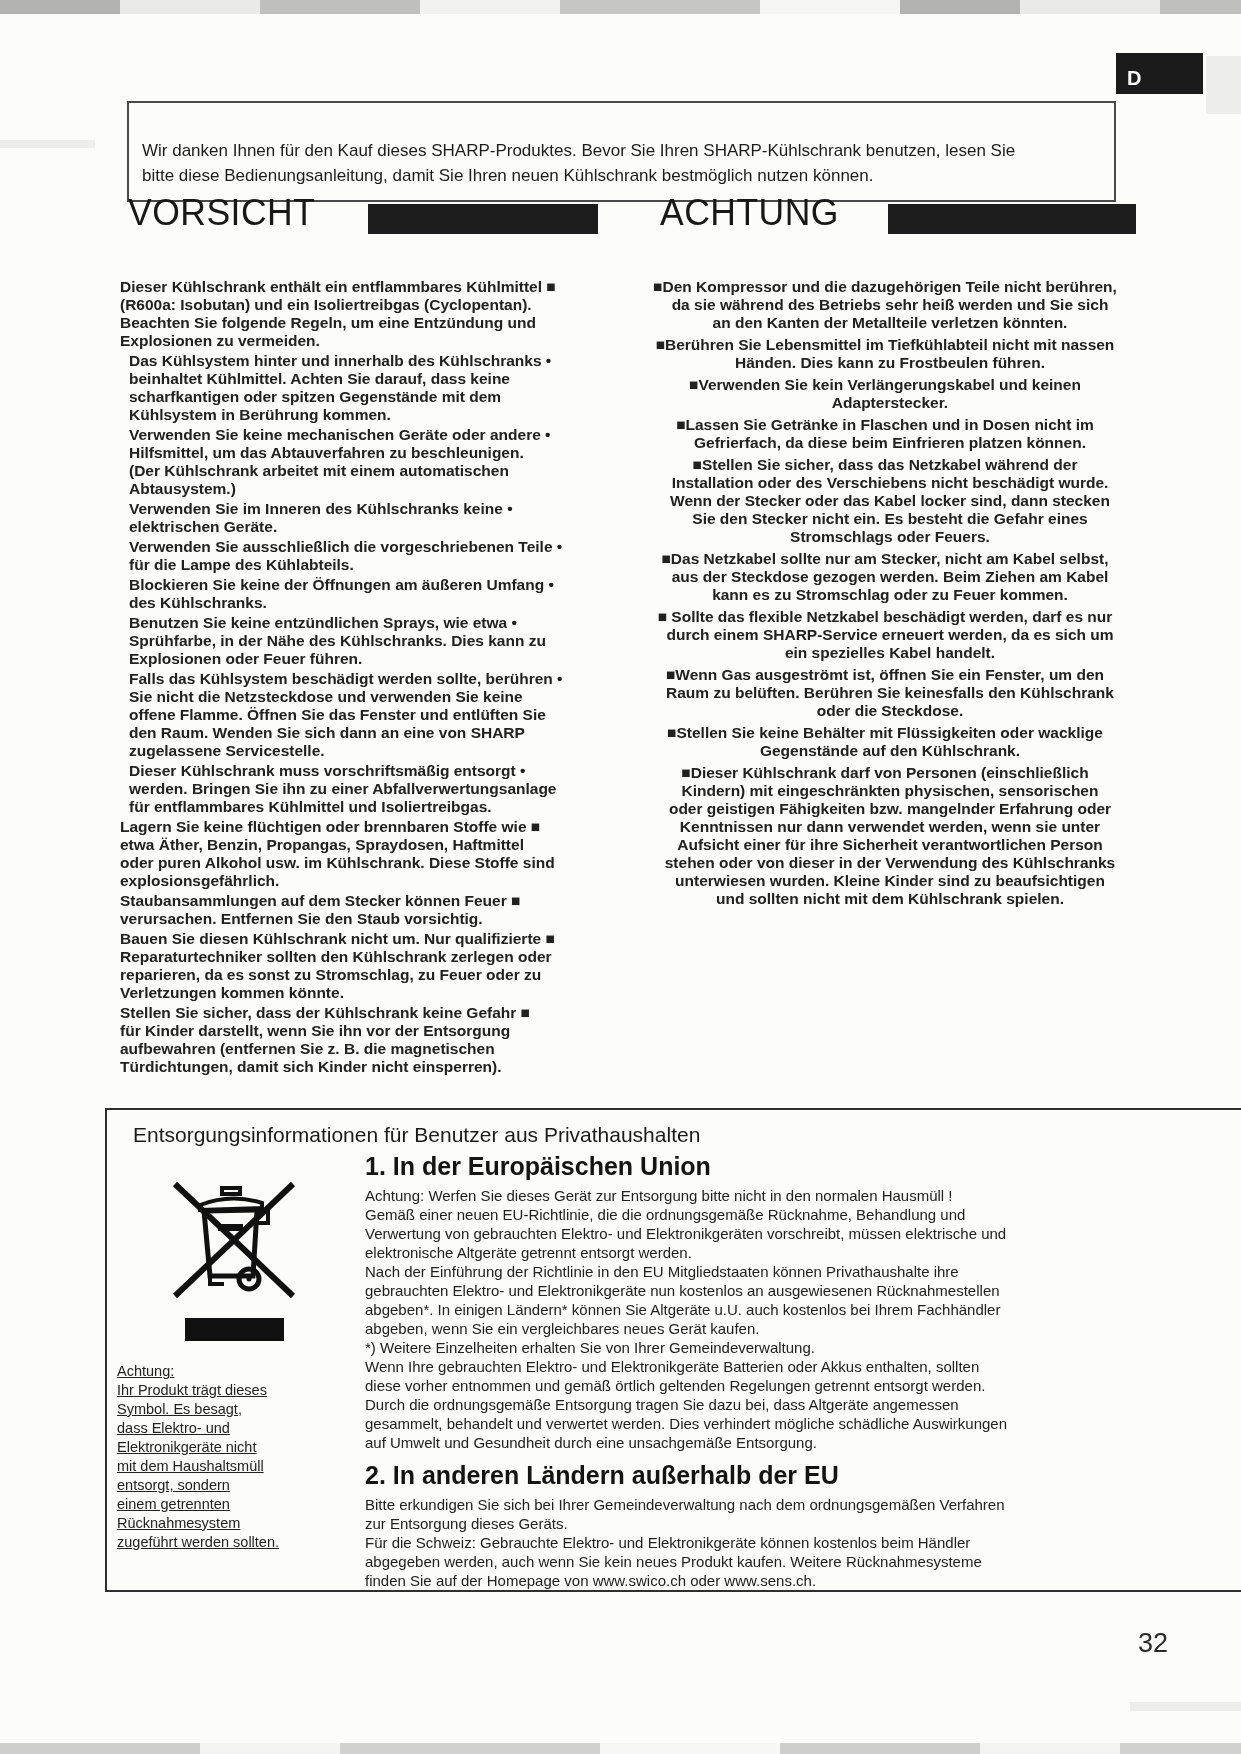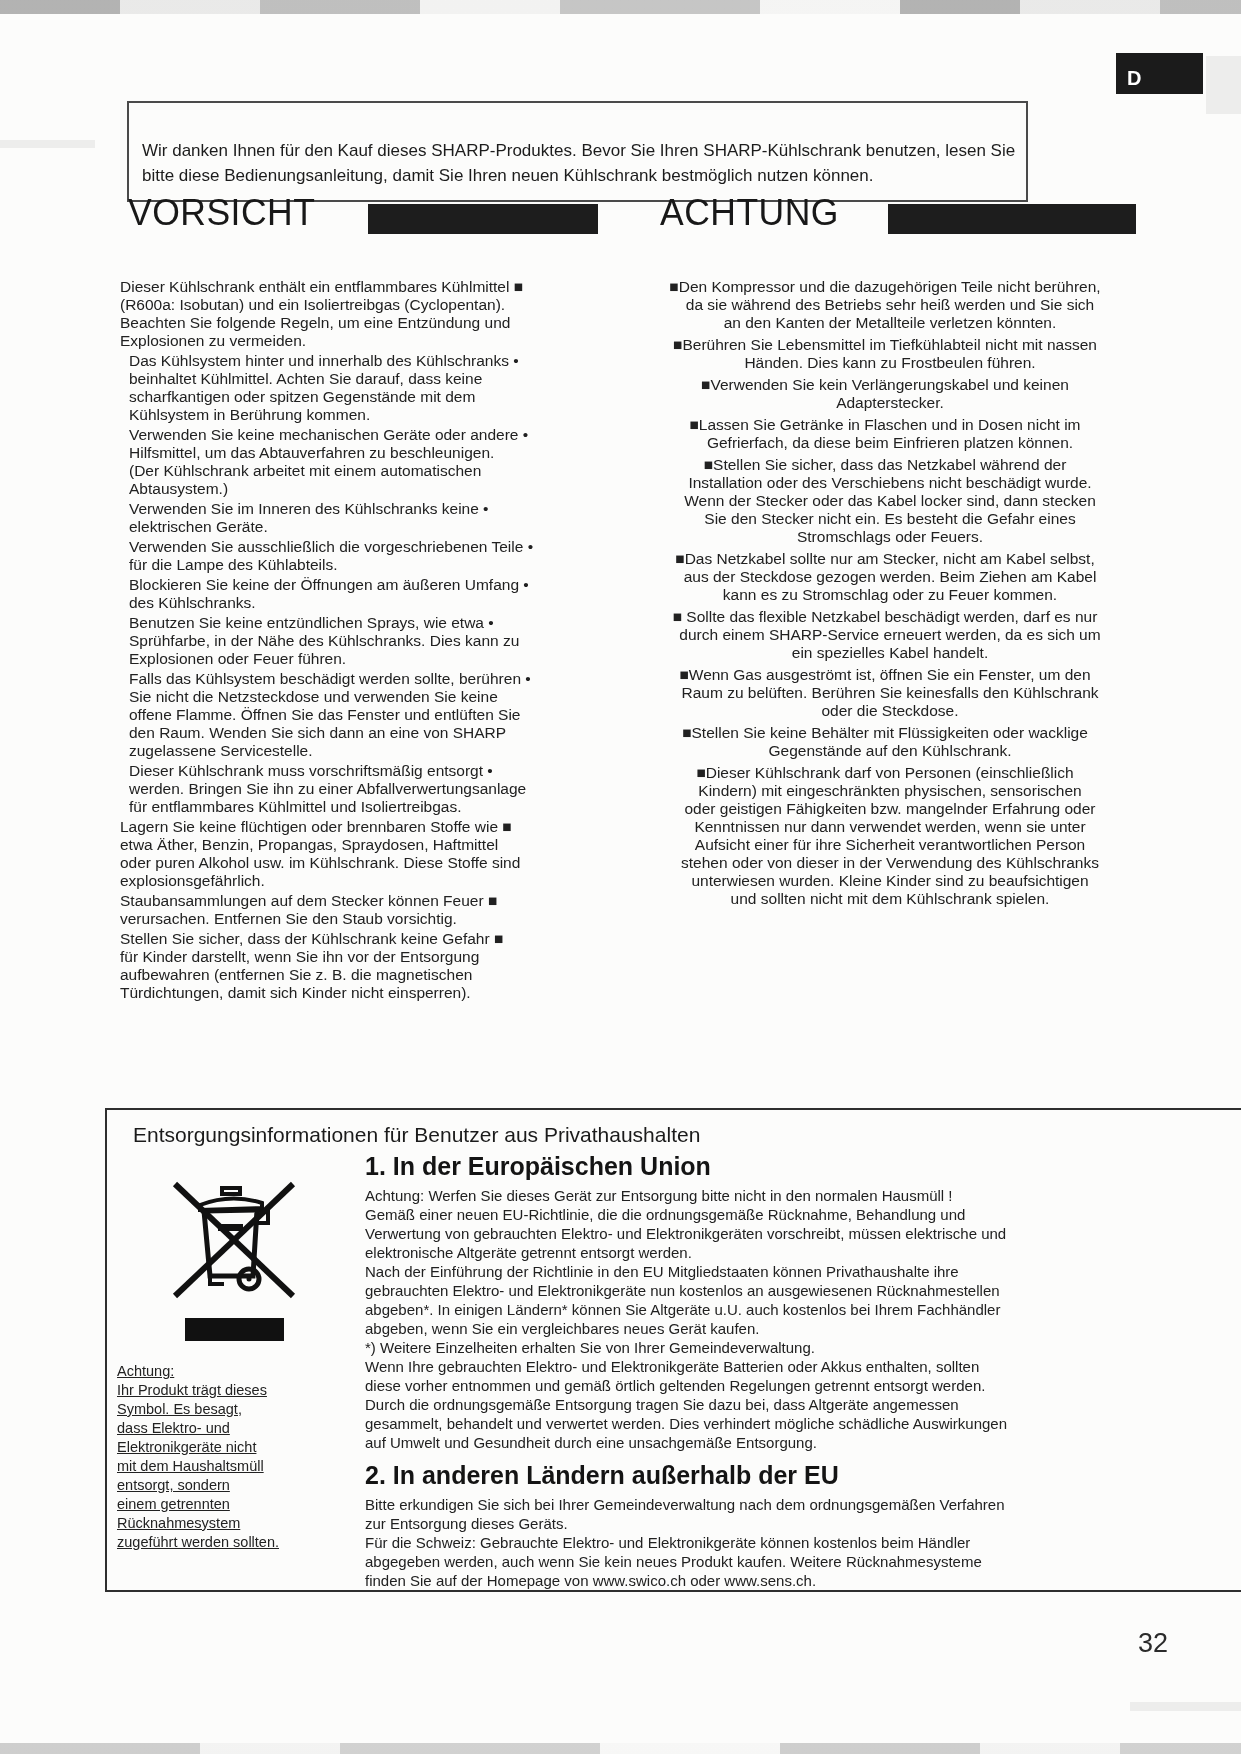--- a/index.html
+++ b/index.html
@@ -28,39 +28,39 @@
   .smudge{position:absolute;background:rgba(110,110,110,.10);}
 
   .lang-tab{
     position:absolute;left:1116px;top:53px;width:87px;height:41px;
     background:#1b1b1b;color:#ffffff;
     font-size:20px;font-weight:bold;
     padding-left:11px;box-sizing:border-box;
     display:flex;align-items:flex-end;padding-bottom:4px;
   }
   .intro-box{
-    position:absolute;left:127px;top:101px;width:901px;box-sizing:border-box;
+    position:absolute;left:127px;top:101px;width:989px;box-sizing:border-box;
     border:2px solid #4a4a4a;
     padding:10px 6px 12px 13px;
     font-size:17px;line-height:25px;
     white-space:pre-line;
   }
   .col-title{
     position:absolute;top:192px;
     font-size:37px;letter-spacing:.5px;color:#181818;
     transform:scaleX(.96);transform-origin:left;
     white-space:nowrap;
   }
   .title-bar{position:absolute;top:204px;height:30px;background:#1d1d1d;}
 
   .warn-col{
     position:absolute;top:278px;
     font-size:15.5px;line-height:18px;color:#212121;
   }
-  .warn-col p{margin:0;white-space:pre-line;}
+  .warn-col p{margin:0;white-space:pre-line;font-weight:bold;}
   #vorsicht-col{left:120px;width:490px;}
   #vorsicht-col p{margin-bottom:2px;}
   #vorsicht-col p.sub{margin-left:9px;}
   #achtung-col{left:645px;width:480px;}
   #achtung-col p{margin-bottom:4px;padding-left:10px;text-indent:-10px;text-align:center;}
 
   .disposal-box{
     position:absolute;left:105px;top:1108px;width:1234px;height:484px;
     box-sizing:border-box;border:2px solid #2f2f2f;
   }
@@ -142,20 +142,24 @@
 zugelassene Servicestelle.</p>
     <p class="sub">Dieser Kühlschrank muss vorschriftsmäßig entsorgt •
 werden. Bringen Sie ihn zu einer Abfallverwertungsanlage
 für entflammbares Kühlmittel und Isoliertreibgas.</p>
     <p>Lagern Sie keine flüchtigen oder brennbaren Stoffe wie ■
 etwa Äther, Benzin, Propangas, Spraydosen, Haftmittel
 oder puren Alkohol usw. im Kühlschrank. Diese Stoffe sind
 explosionsgefährlich.</p>
     <p>Staubansammlungen auf dem Stecker können Feuer ■
 verursachen. Entfernen Sie den Staub vorsichtig.</p>
+    <p>Bauen Sie diesen Kühlschrank nicht um. Nur qualifizierte ■
+Reparaturtechniker sollten den Kühlschrank zerlegen oder
+reparieren, da es sonst zu Stromschlag, zu Feuer oder zu
+Verletzungen kommen könnte.</p>
     <p>Stellen Sie sicher, dass der Kühlschrank keine Gefahr ■
 für Kinder darstellt, wenn Sie ihn vor der Entsorgung
 aufbewahren (entfernen Sie z. B. die magnetischen
 Türdichtungen, damit sich Kinder nicht einsperren).</p>
   </div>
 
   <div class="warn-col" id="achtung-col">
     <p>■Den Kompressor und die dazugehörigen Teile nicht berühren,
 da sie während des Betriebs sehr heiß werden und Sie sich
 an den Kanten der Metallteile verletzen könnten.</p>

